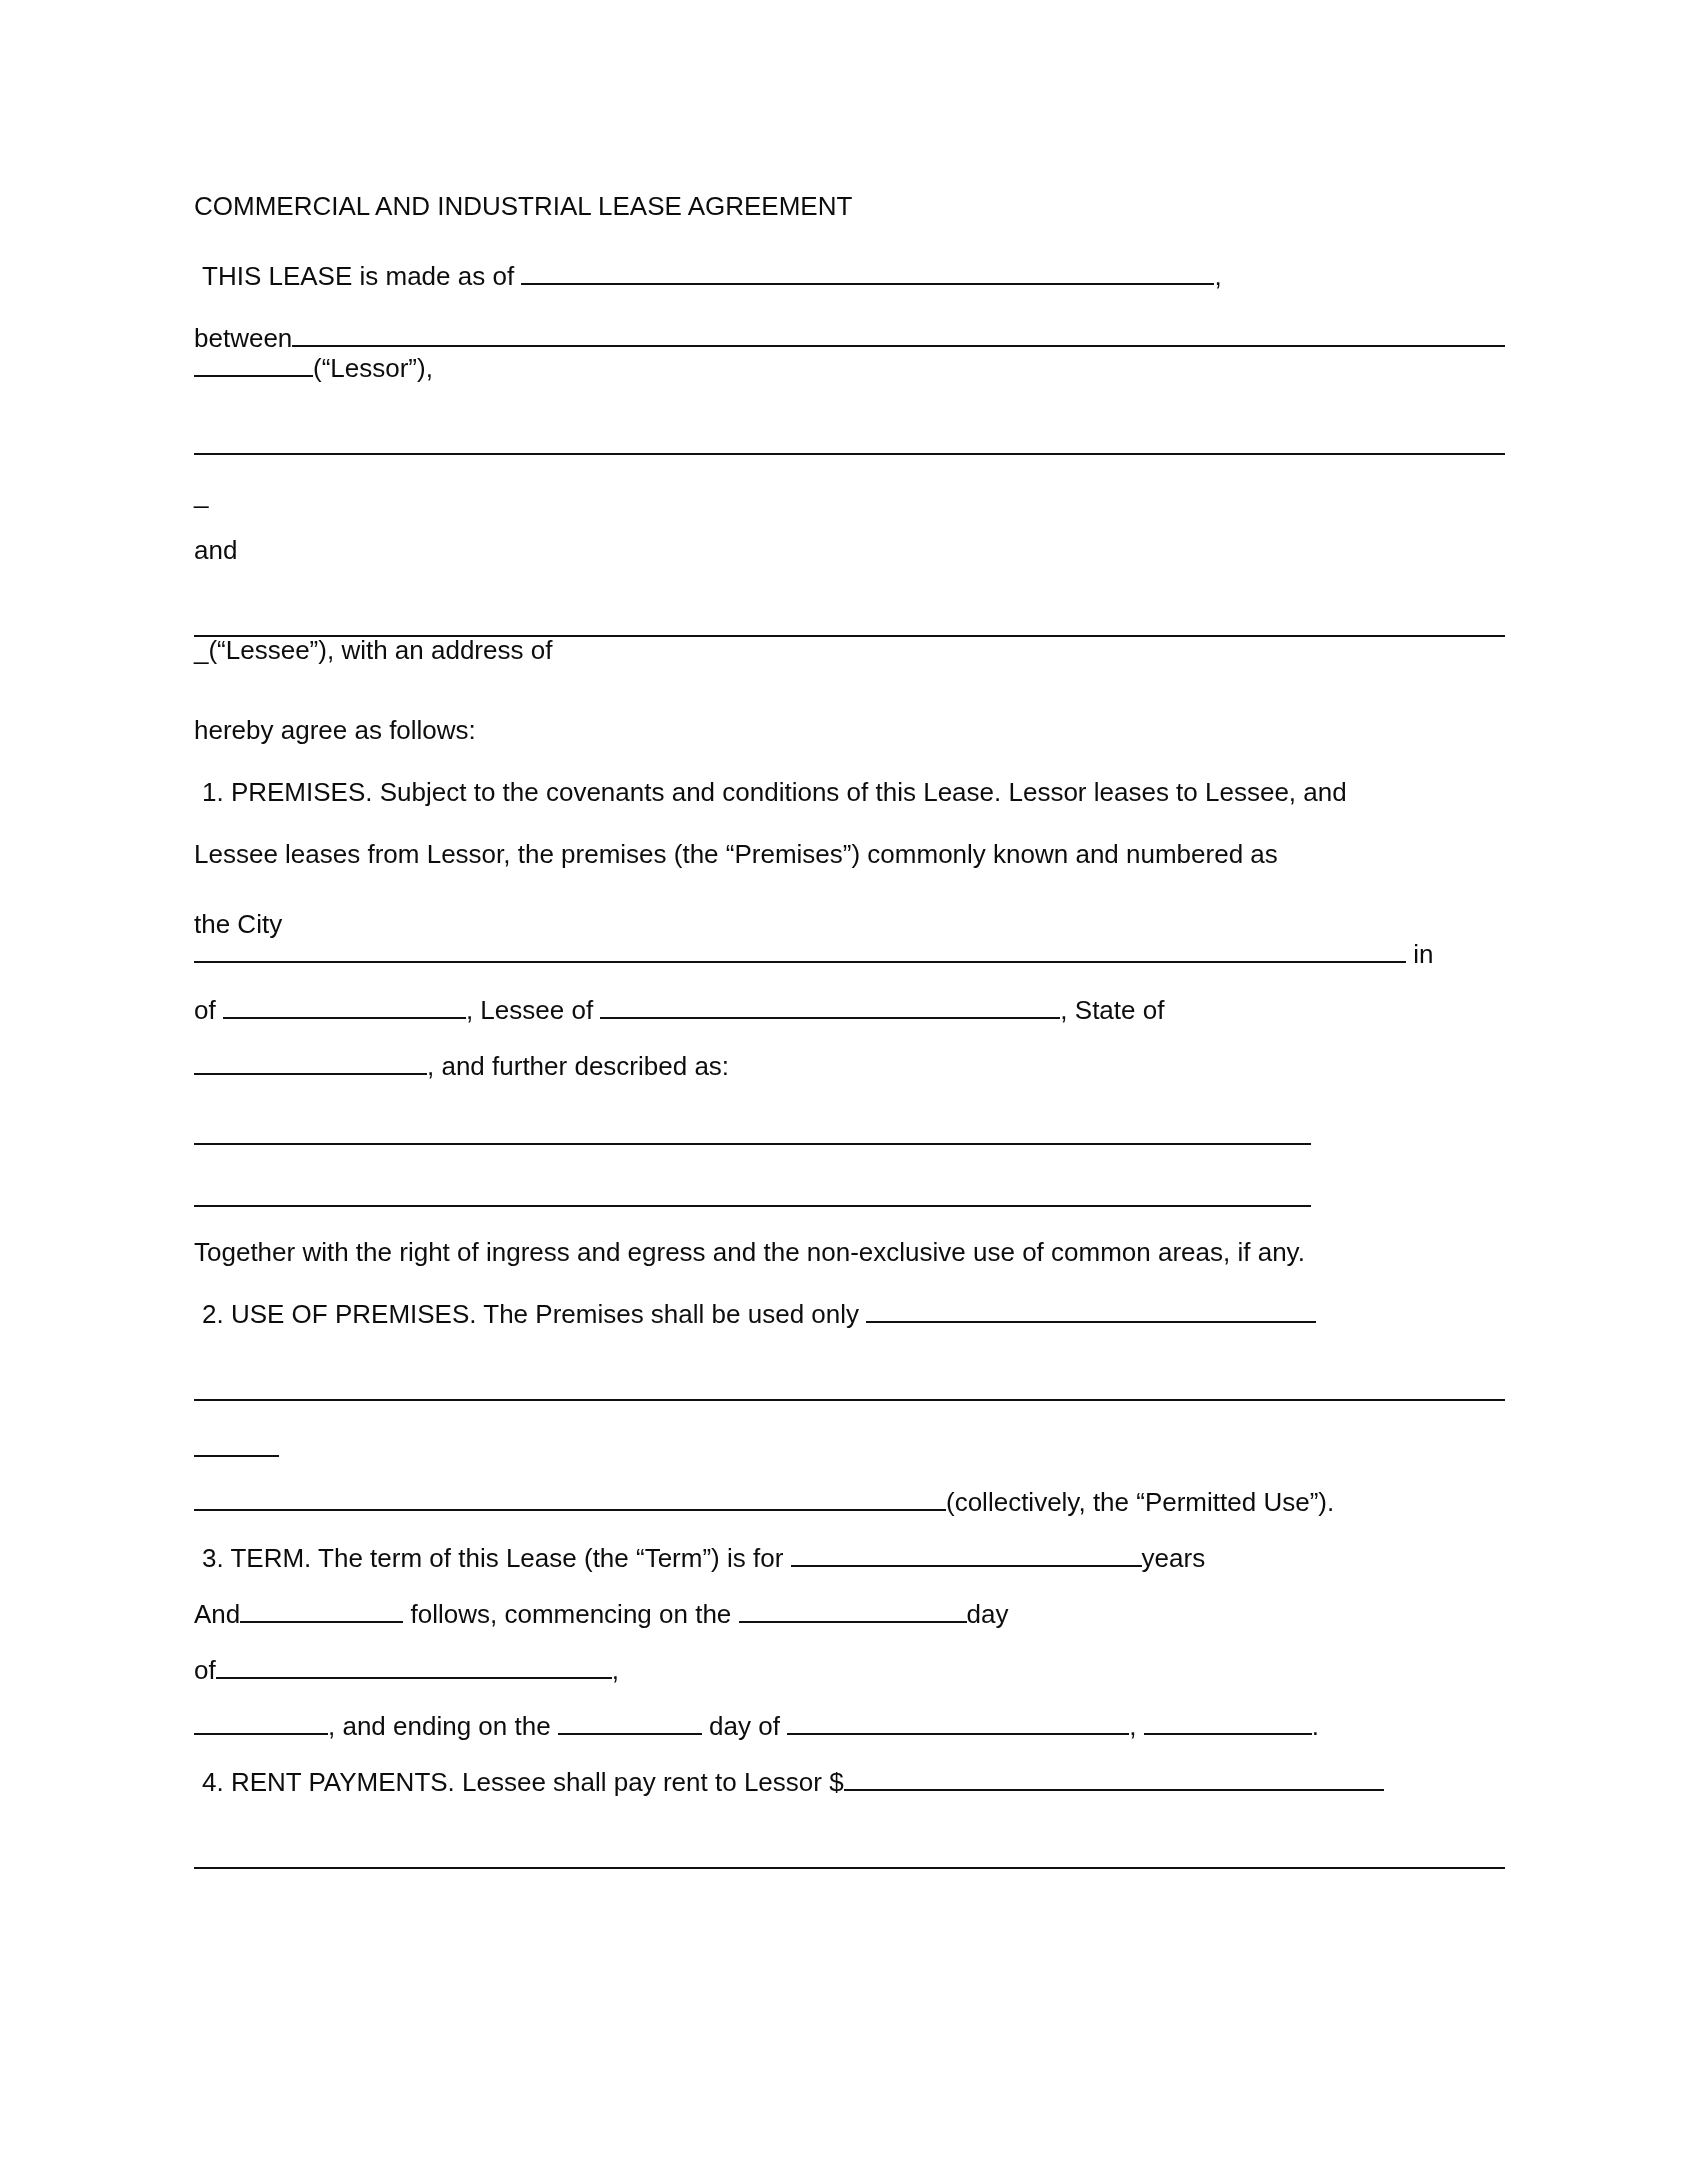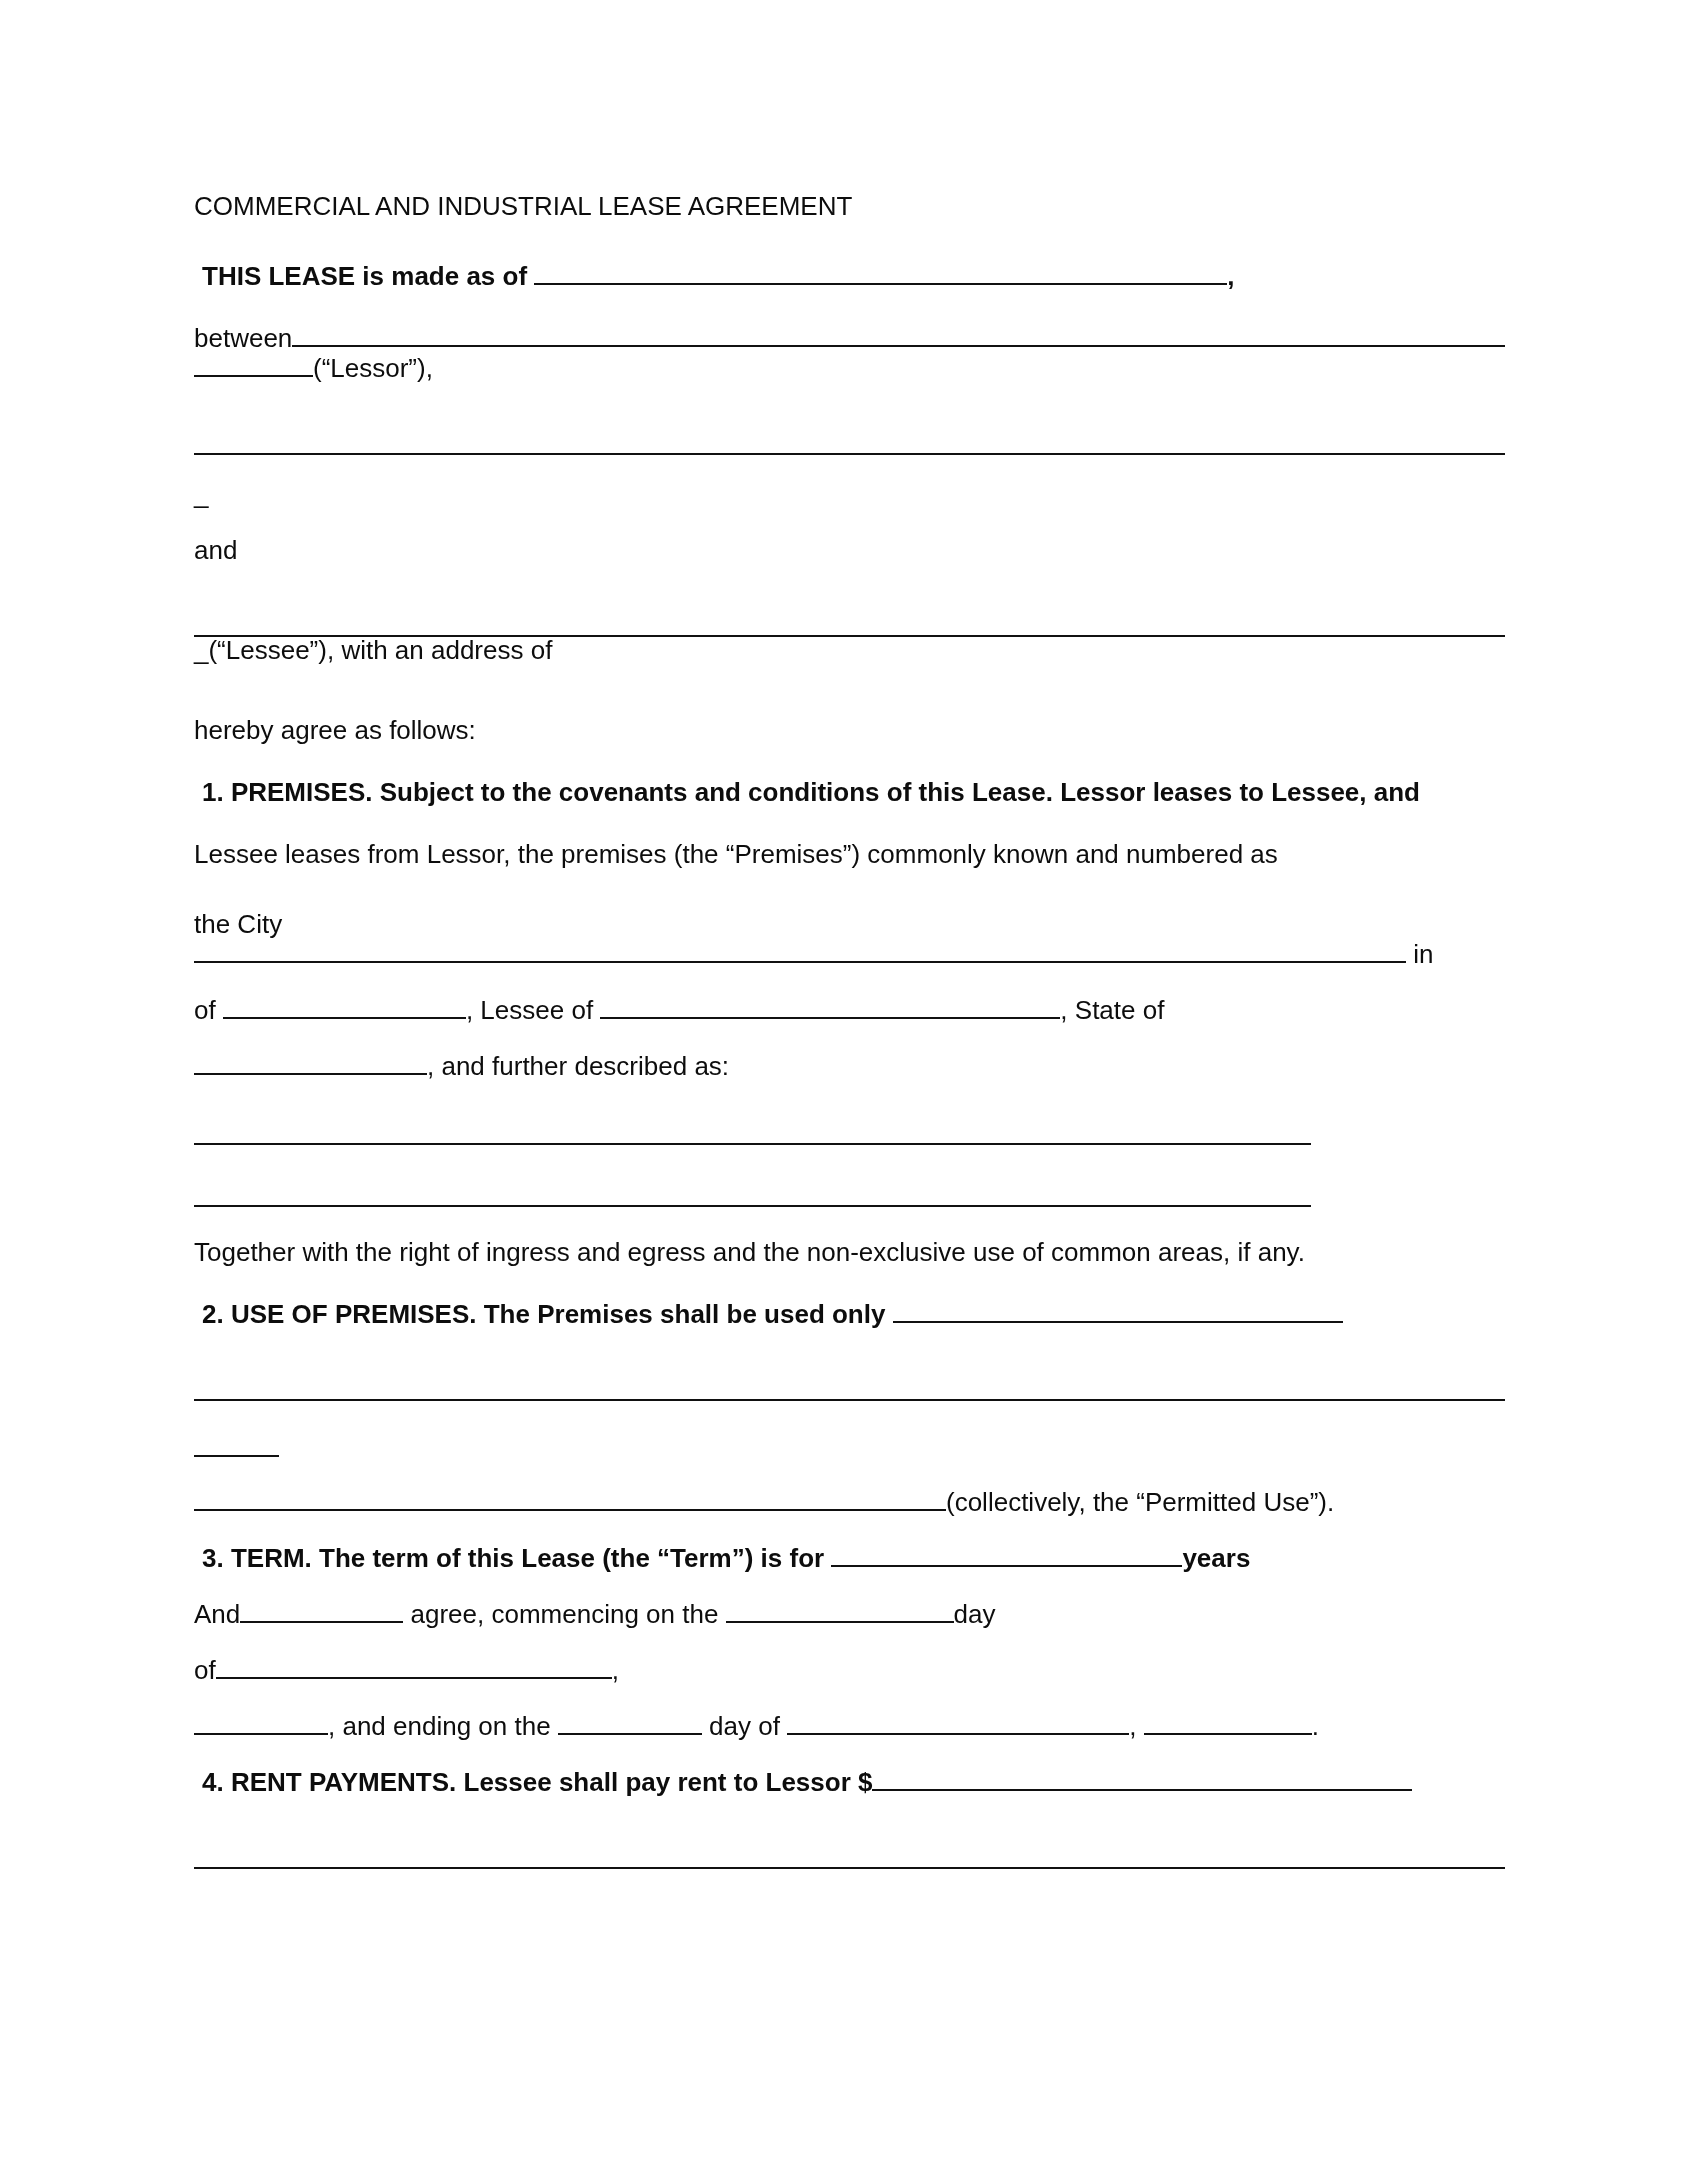--- a/index.html
+++ b/index.html
@@ -44,21 +44,21 @@
     padding: 0;
     height: 30px;
   }
 
   
   .gap-xs { height: 18px; }
   .gap-s  { height: 26px; }
   .gap-m  { height: 32px; }
   .gap-l  { height: 40px; }
 
-  .indent { padding-left: 8px; font-weight: bold; }
+  .indent { padding-left: 8px; }
 
   .txt { white-space: pre; }
 
   
   .blank {
     display: inline-block;
     border-bottom: 2px solid #111111;
     height: 20px;
     vertical-align: baseline;
     flex: none;
@@ -251,21 +251,21 @@
       <span class="blank" style="width:351px;"></span>
       <span class="txt">years</span>
     </div>
 
     <div class="gap-s"></div>
 
     <div class="line">
       <span class="txt">And</span>
       <span class="blank" style="width:163px;"></span>
       <span class="txt">&nbsp;</span>
-      <span class="txt">agree, commencing on the</span>
+      <span class="txt">follows, commencing on the</span>
       <span class="txt">&nbsp;</span>
       <span class="blank" style="width:228px;"></span>
       <span class="txt">day</span>
     </div>
 
     <div class="gap-s"></div>
 
     <div class="line">
       <span class="txt">of</span>
       <span class="blank" style="width:396px;"></span>

